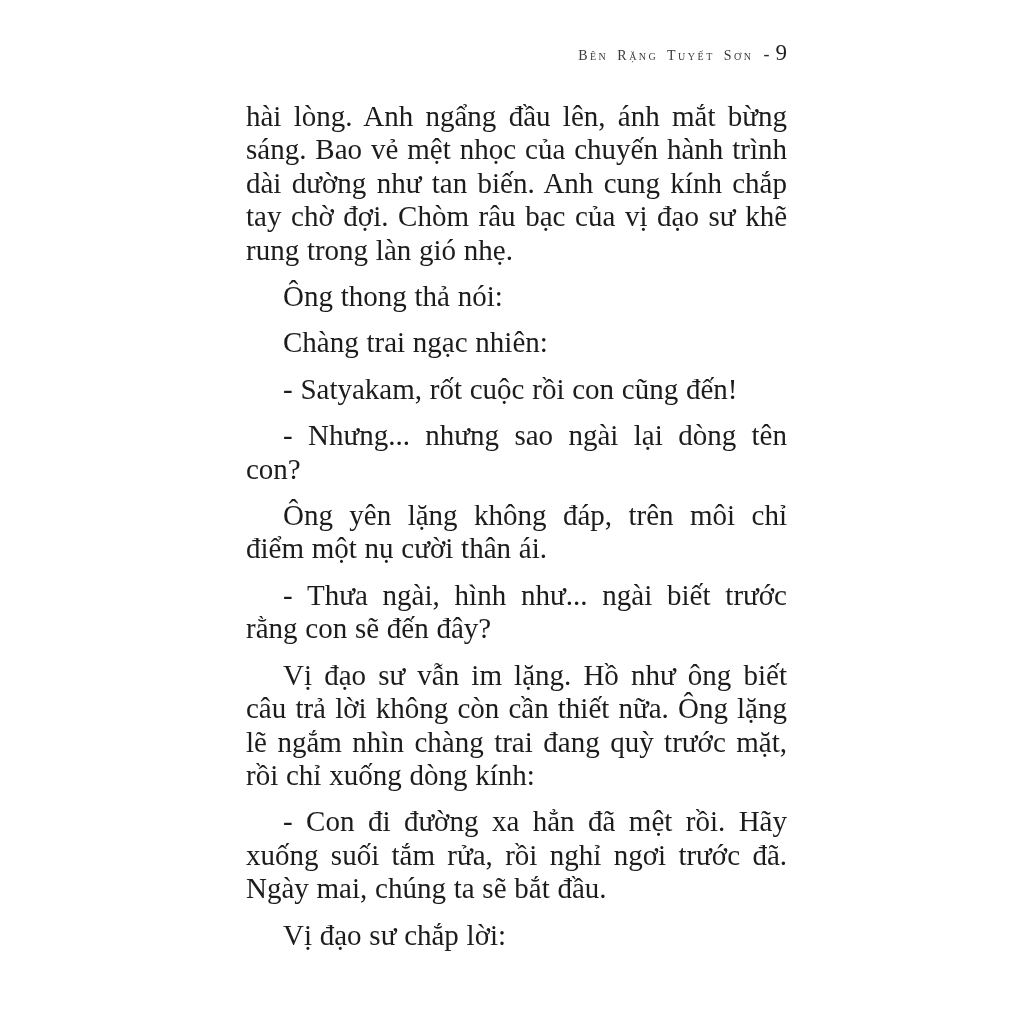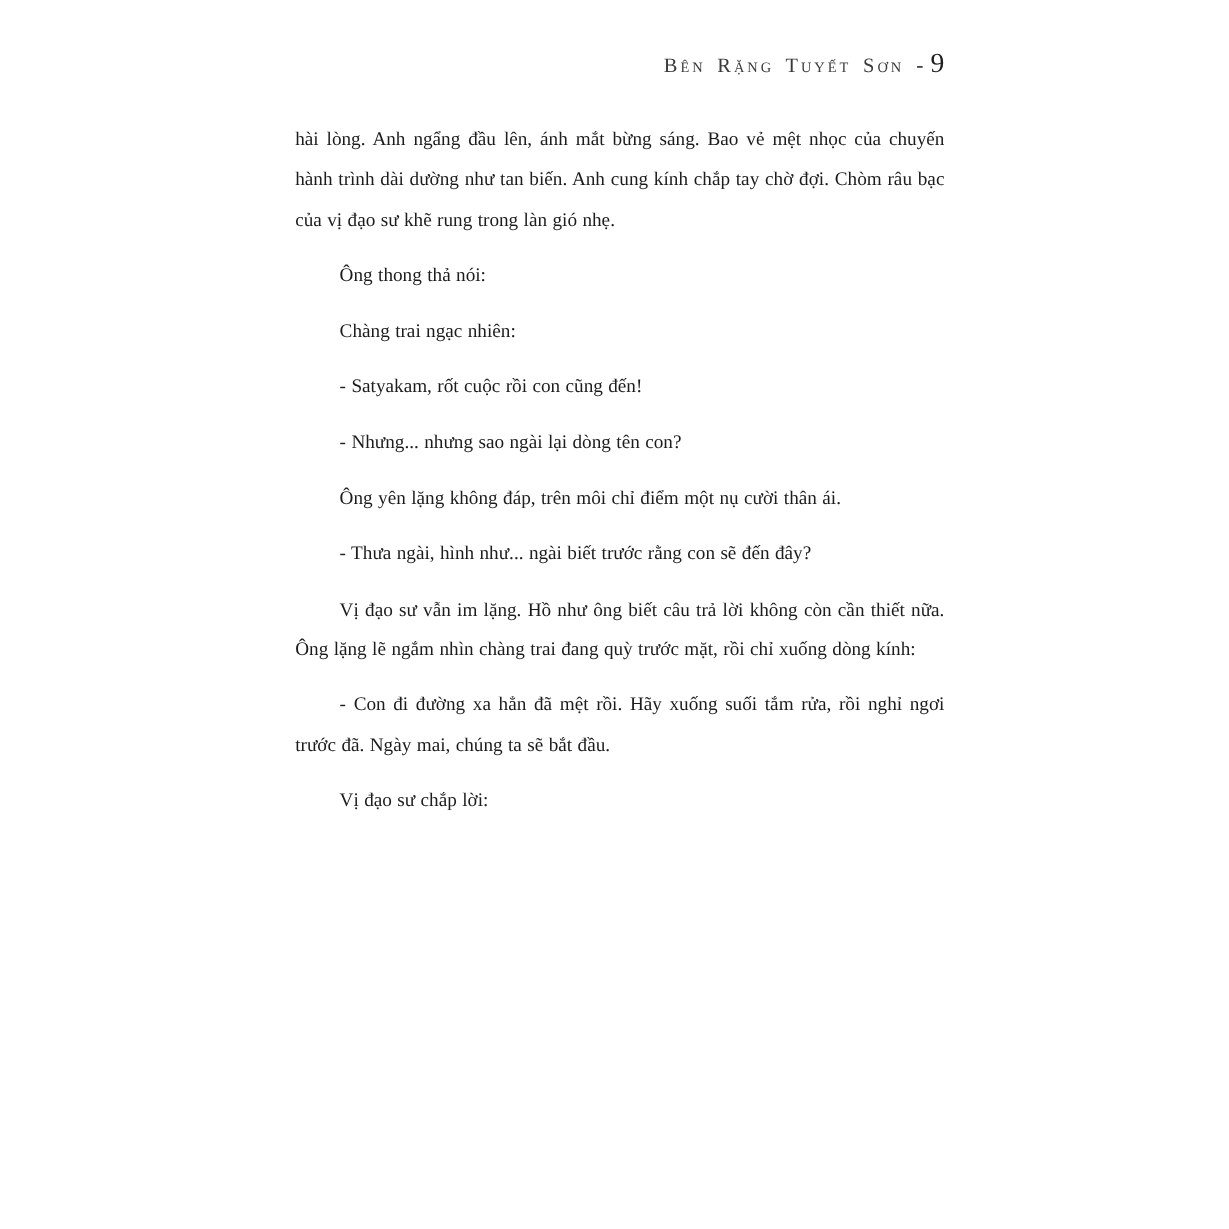--- a/index.html
+++ b/index.html
@@ -23,39 +23,39 @@
   }
   .page-header {
     text-align: right;
     color: #3a3a3a;
     margin-bottom: 34px;
     white-space: nowrap;
   }
   .running-title {
     font-variant: small-caps;
     font-variant-caps: small-caps;
-    font-size: 17px;
+    font-size: 14px;
     letter-spacing: 2.5px;
     word-spacing: 3px;
   }
   .header-sep {
     font-size: 18px;
     margin-left: 6px;
     margin-right: 2px;
     color: #2c2c2c;
   }
   .page-number {
     font-size: 23px;
     color: #1f1f1f;
   }
   .body-text {
     color: #1c1c1c;
   }
   .para {
-    font-size: 16px;
+    font-size: 29px;
     line-height: 33.4px;
     margin: 0 0 13px 0;
     text-align: justify;
     word-spacing: 0.5px;
   }
   .para.indent {
     text-indent: 37px;
   }
   .para:last-child {
     margin-bottom: 0;

